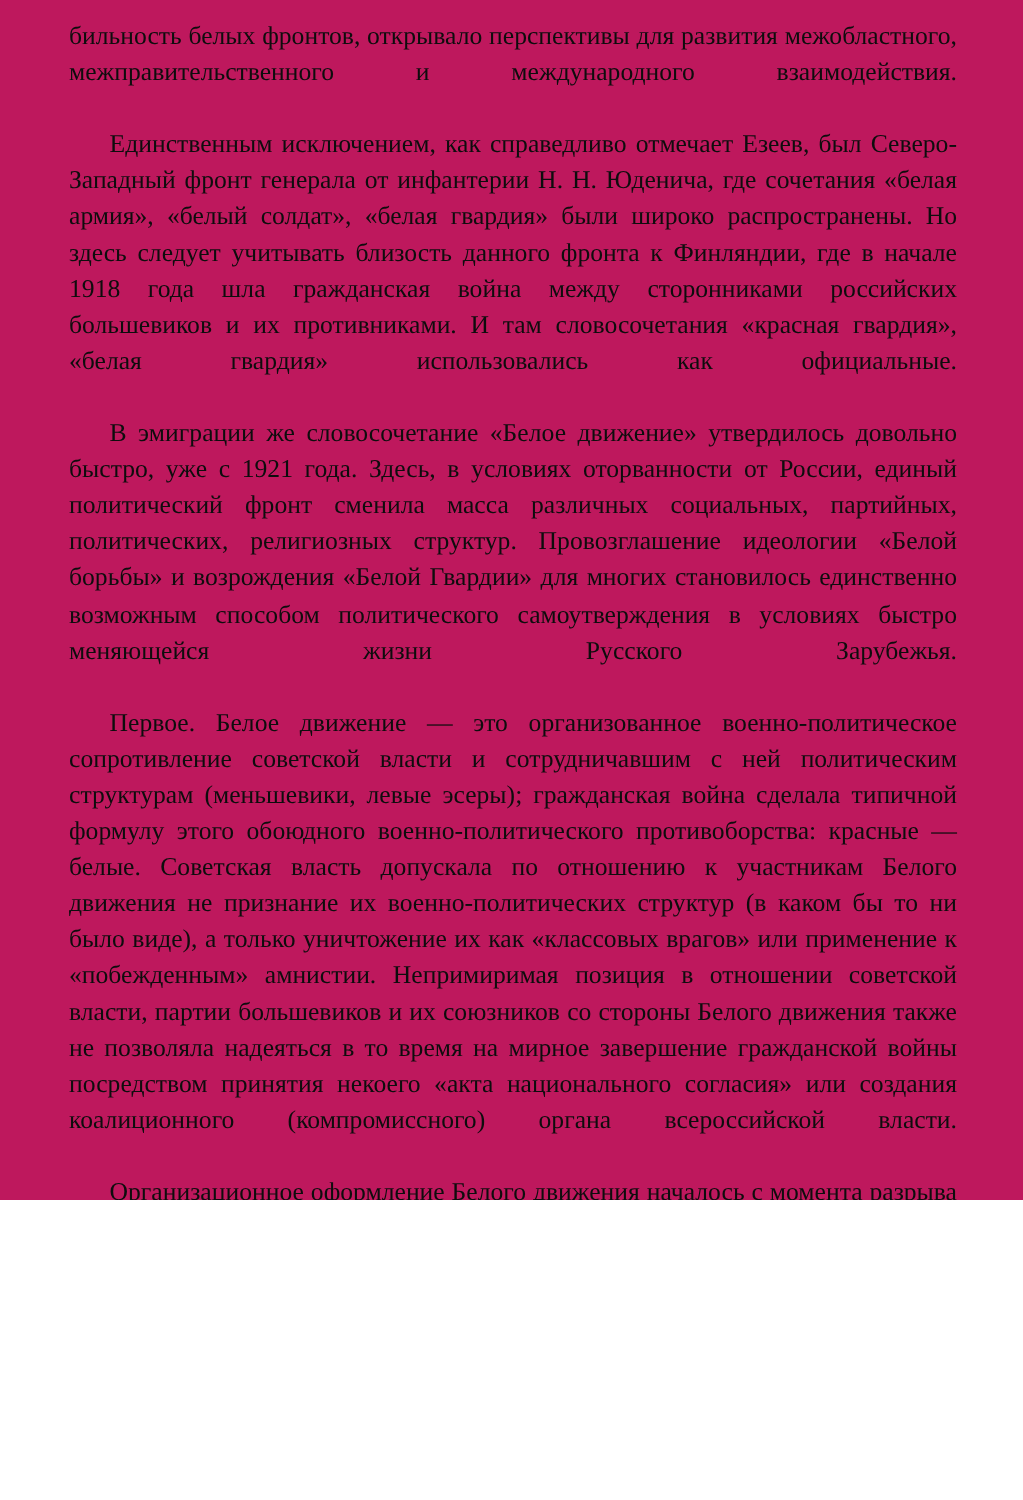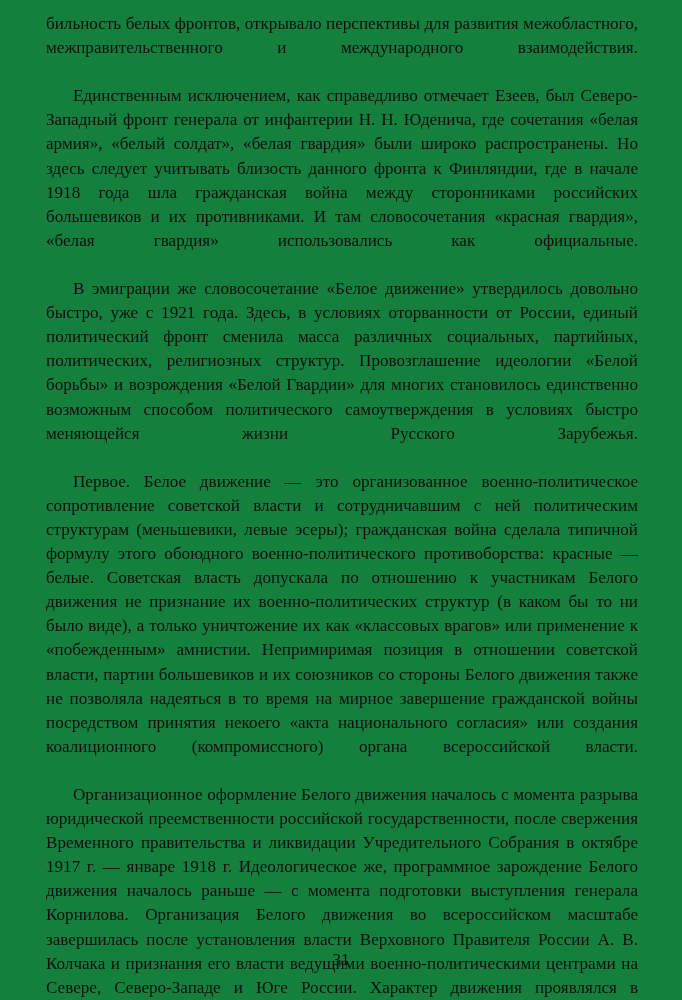--- a/index.html
+++ b/index.html
@@ -5,23 +5,23 @@
 <style>
   html, body {
     margin: 0;
     padding: 0;
     background: #ffffff;
   }
 
   .page {
     position: relative;
     width: 682px;
-    height: 1000px;
+    height: 800px;
     margin: 0 auto;
-    background: #15803d;
+    background: #be185d;
     overflow: hidden;
     box-sizing: border-box;
   }
 
   .text-column {
     position: absolute;
     left: 46px;
     top: 12px;
     width: 592px;
     font-family: "Liberation Serif", "DejaVu Serif", serif;

